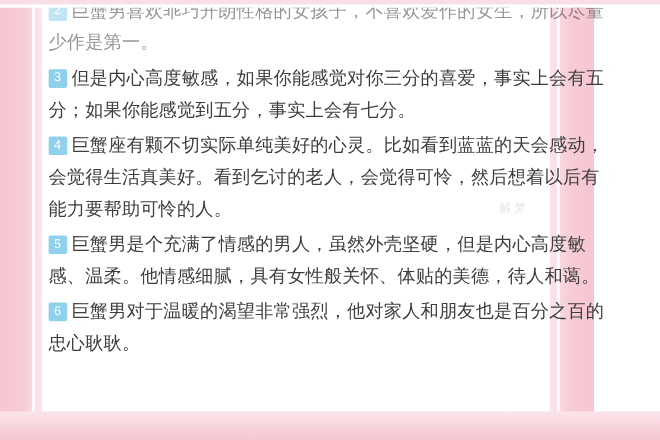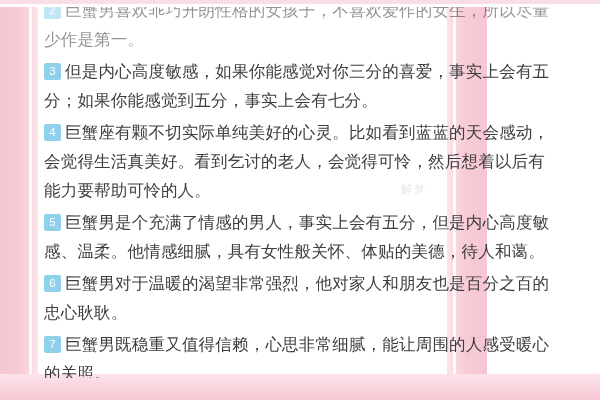--- a/index.html
+++ b/index.html
@@ -8,21 +8,21 @@
   }
   body {
     width: 600px;
     height: 400px;
     overflow: hidden;
     font-family: "Liberation Sans", sans-serif;
     background: #ffffff;
   }
   .page {
     position: relative;
-    width: 487px;
+    width: 540px;
     height: 400px;
     background: #ffffff;
     box-sizing: border-box;
   }
   
   .frame-left {
     position: absolute;
     left: 0;
     top: 0;
     width: 38px;
@@ -157,30 +157,27 @@
 
     <p class="para">
       <span class="num">3</span><span class="txt">但是内心高度敏感，如果你能感觉对你三分的喜爱，事实上会有五分；如果你能感觉到五分，事实上会有七分。</span>
     </p>
 
     <p class="para">
       <span class="num">4</span><span class="txt">巨蟹座有颗不切实际单纯美好的心灵。比如看到蓝蓝的天会感动，会觉得生活真美好。看到乞讨的老人，会觉得可怜，然后想着以后有能力要帮助可怜的人。</span>
     </p>
 
     <p class="para">
-      <span class="num">5</span><span class="txt">巨蟹男是个充满了情感的男人，事实上会有五分，但是内心高度敏感、温柔。他情感细腻，具有女性般关怀、体贴的美德，待人和蔼。</span>
+      <span class="num">5</span><span class="txt">巨蟹男是个充满了情感的男人，虽然外壳坚硬，但是内心高度敏感、温柔。他情感细腻，具有女性般关怀、体贴的美德，待人和蔼。</span>
     </p>
 
     <p class="para">
       <span class="num">6</span><span class="txt">巨蟹男对于温暖的渴望非常强烈，他对家人和朋友也是百分之百的忠心耿耿。</span>
     </p>
 
-    <p class="para">
-      <span class="num">7</span><span class="txt">巨蟹男既稳重又值得信赖，心思非常细腻，能让周围的人感受暖心的关照。</span>
-    </p>
 
   </div>
 
   <div class="mask-top"></div>
   <div class="frame-top"></div>
 
   <div class="watermark">解梦</div>
 
 </div>
 

